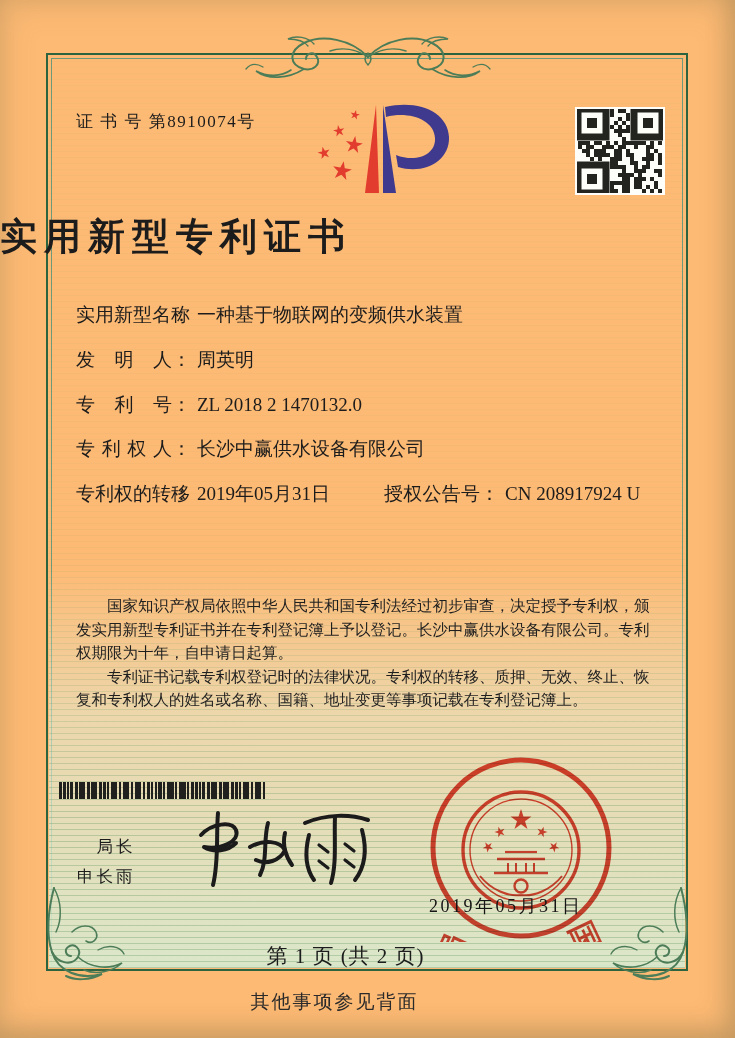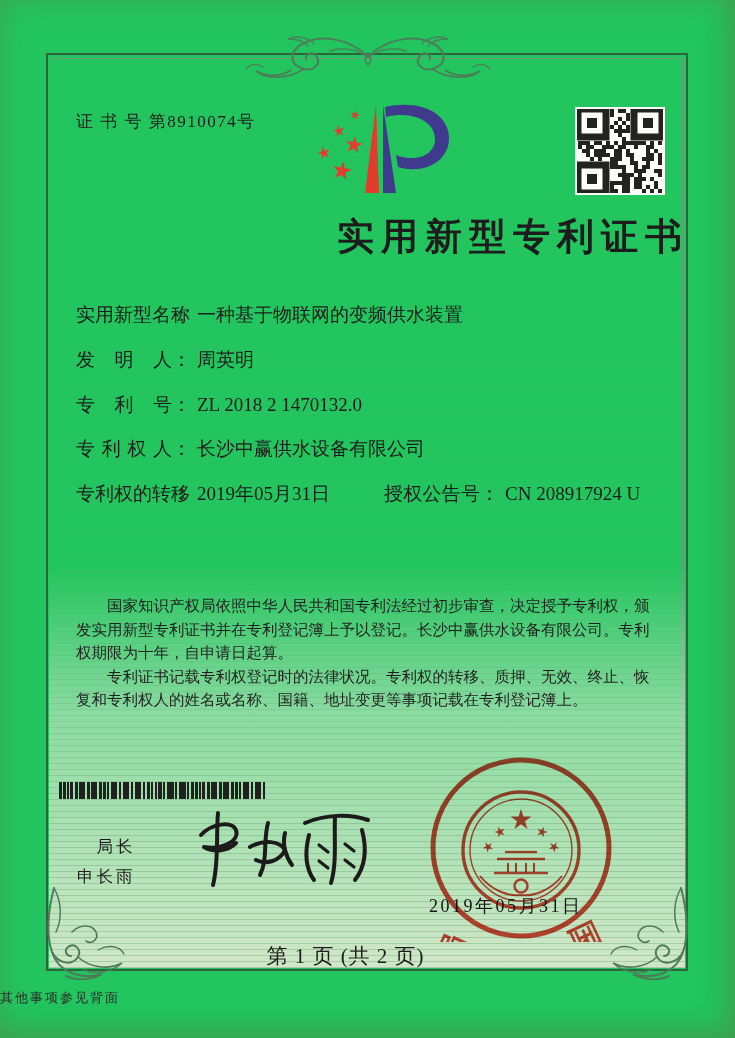--- a/index.html
+++ b/index.html
@@ -1,36 +1,36 @@
 <!DOCTYPE html>
 <html><head>
 <meta charset="utf-8">
 <style>
   html,body{margin:0;padding:0;background:#d8d4c4;}
   .page{position:relative;width:735px;height:1038px;margin:0 auto;overflow:hidden;
-        background:#22c55e;
+        background:#fdba74;
         box-shadow:inset 0 0 34px rgba(120,110,70,.25), inset -8px -10px 22px rgba(100,90,60,.22);
         font-family:"Liberation Serif","DejaVu Serif",serif;color:#1c1c1c;}
   .abs{position:absolute;}
 
   
   .frame{position:absolute;left:46px;top:53px;width:642px;height:918px;
          border:2px solid #2e6340;box-sizing:border-box;}
   .frame::before{content:"";position:absolute;inset:3px;border:1px solid #6e9a79;}
 
   
   .pattern{position:absolute;left:49px;top:56px;width:636px;height:912px;z-index:0;
            background:linear-gradient(180deg, rgba(233,240,225,0) 56%, rgba(224,237,215,.55) 72%, rgba(217,233,206,.95) 100%);}
   .pattern::after{content:"";position:absolute;inset:0;
            background:repeating-linear-gradient(0deg, rgba(100,155,100,.35) 0 1px, rgba(100,155,100,0) 1px 6px);
            -webkit-mask-image:linear-gradient(180deg, rgba(0,0,0,.10) 0%, rgba(0,0,0,.14) 52%, rgba(0,0,0,.55) 70%, #000 84%);
                    mask-image:linear-gradient(180deg, rgba(0,0,0,.10) 0%, rgba(0,0,0,.14) 52%, rgba(0,0,0,.55) 70%, #000 84%);}
 
   .cert-no{left:76px;top:110px;font-size:17px;letter-spacing:1.5px;z-index:2;}
-  .title{left:0;right:46px;top:212px;text-align:right;font-size:37px;font-weight:700;
+  .title{left:0;right:46px;top:212px;text-align:left;font-size:37px;font-weight:700;
          letter-spacing:7px;z-index:2;}
 
   .fields{left:76px;top:297px;width:586px;z-index:2;font-size:19px;}
   .frow{position:relative;height:44.8px;box-sizing:border-box;padding-top:5px;white-space:nowrap;}
   .flabel{display:inline-block;width:96px;text-align:justify;text-align-last:justify;-moz-text-align-last:justify;vertical-align:top;}
   .fcolon{display:inline-block;margin-right:6px;}
   .pair2{position:absolute;left:308px;top:5px;}
 
   .paras{left:76px;top:594px;width:586px;z-index:2;font-size:15.5px;line-height:23.6px;color:#1f1f1f;}
   .paras p{margin:0;text-indent:2em;}
@@ -42,21 +42,21 @@
              repeating-linear-gradient(90deg,#20201e 0 3px,transparent 3px 11px);}
 
   .director{left:77px;top:831px;z-index:2;font-family:"Liberation Sans","DejaVu Sans",sans-serif;
             font-size:16.5px;letter-spacing:3px;line-height:30px;text-align:right;}
   .signature{left:188px;top:799px;z-index:2;}
 
   .seal{left:427px;top:754px;z-index:3;opacity:.93;mix-blend-mode:multiply;}
   .seal-date{left:429px;top:894px;z-index:4;font-size:18px;letter-spacing:2.5px;color:#151515;}
 
   .page-num{left:0;right:44px;top:942px;text-align:center;font-size:21px;z-index:2;letter-spacing:1px;}
-  .back-note{left:0;right:66px;top:989px;text-align:left;font-size:13px;z-index:2;letter-spacing:2px;color:#2a2a2a;}
+  .back-note{left:0;right:66px;top:989px;text-align:center;font-size:19px;z-index:2;letter-spacing:2px;color:#2a2a2a;}
 
   .qr{left:575px;top:107px;width:90px;height:88px;background:#fdfdfa;padding:2px;box-sizing:border-box;z-index:2;}
   .logo{left:292px;top:97px;z-index:2;}
   .top-ornament{left:50%;transform:translateX(-50%);top:27px;z-index:2;}
   .fl-bl{left:28px;top:880px;z-index:1;}
   .fl-br{left:591px;top:880px;z-index:1;}
 </style>
 </head>
 <body>
 

